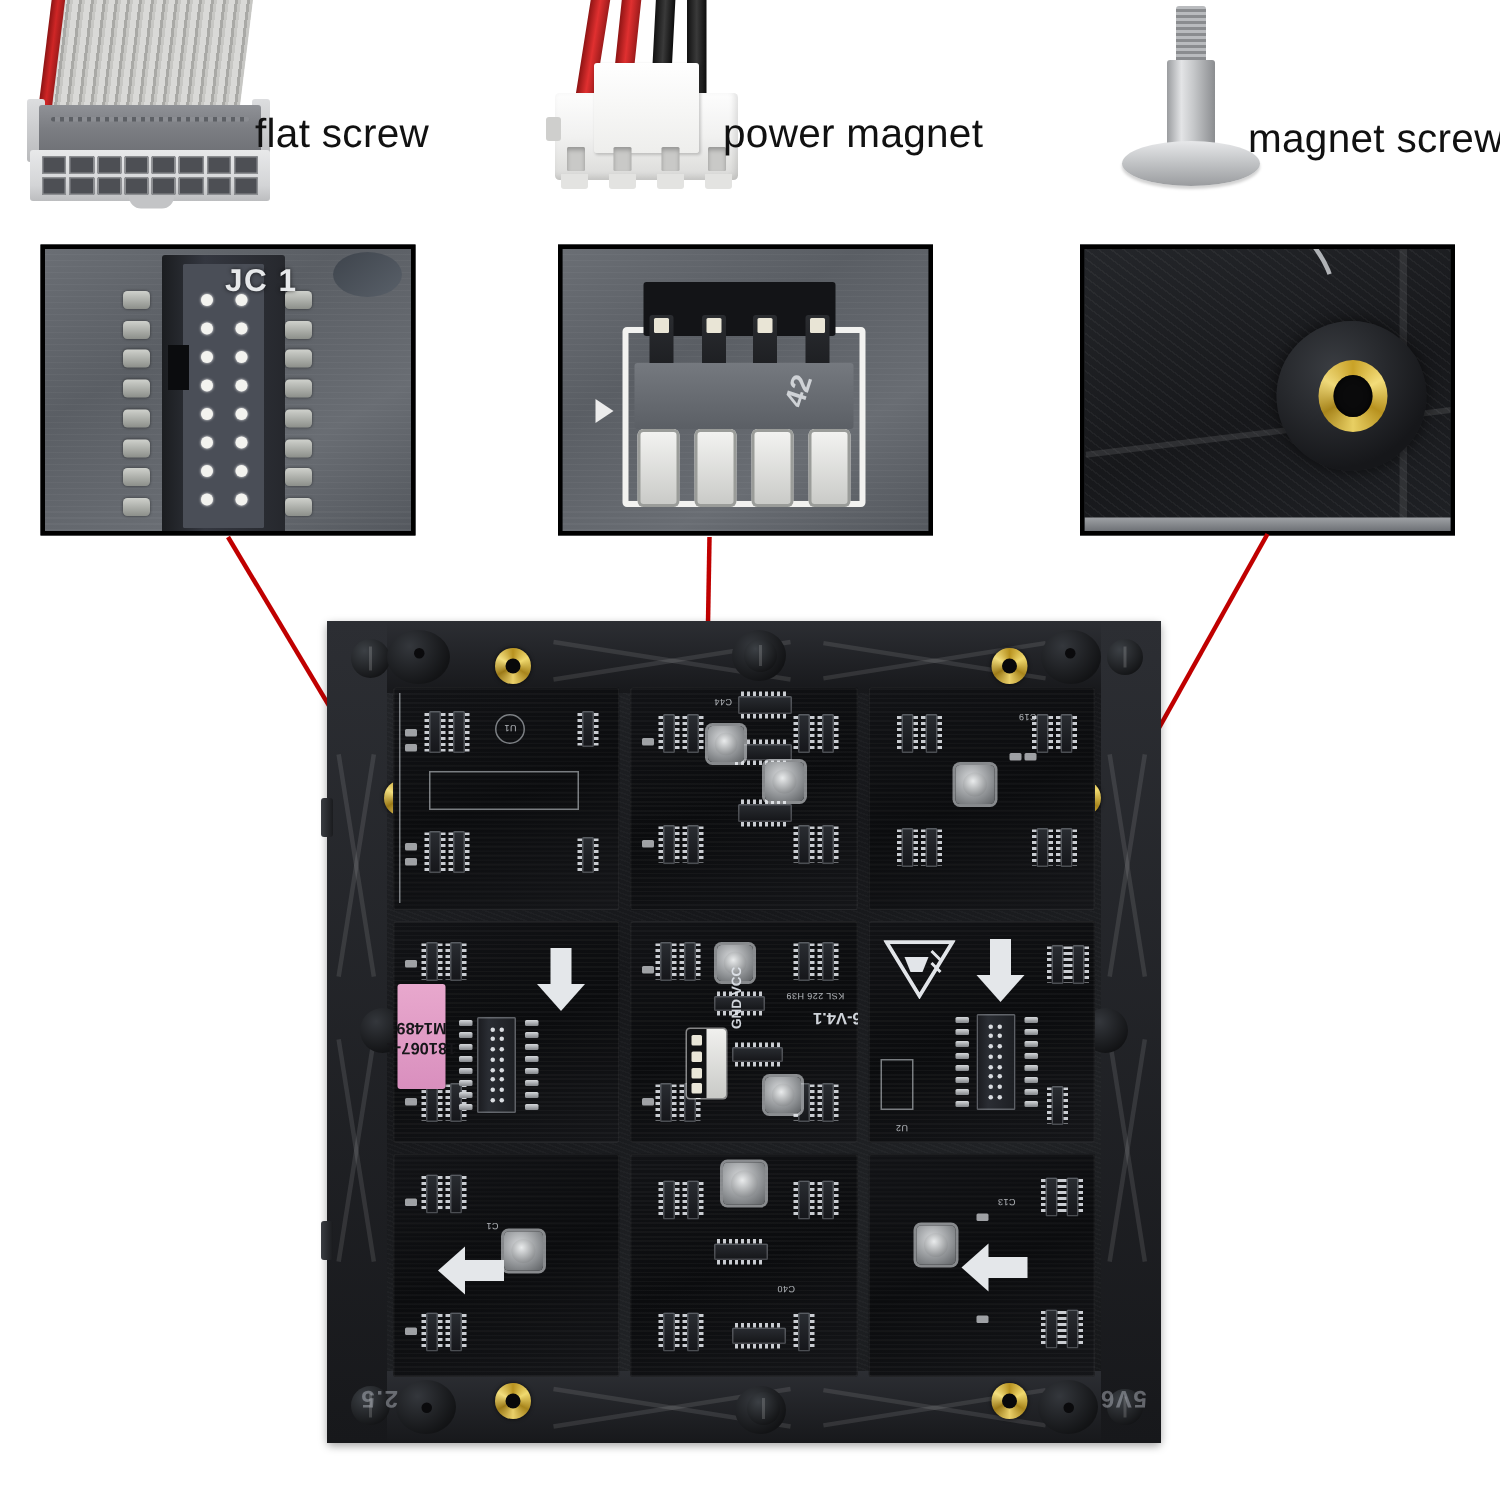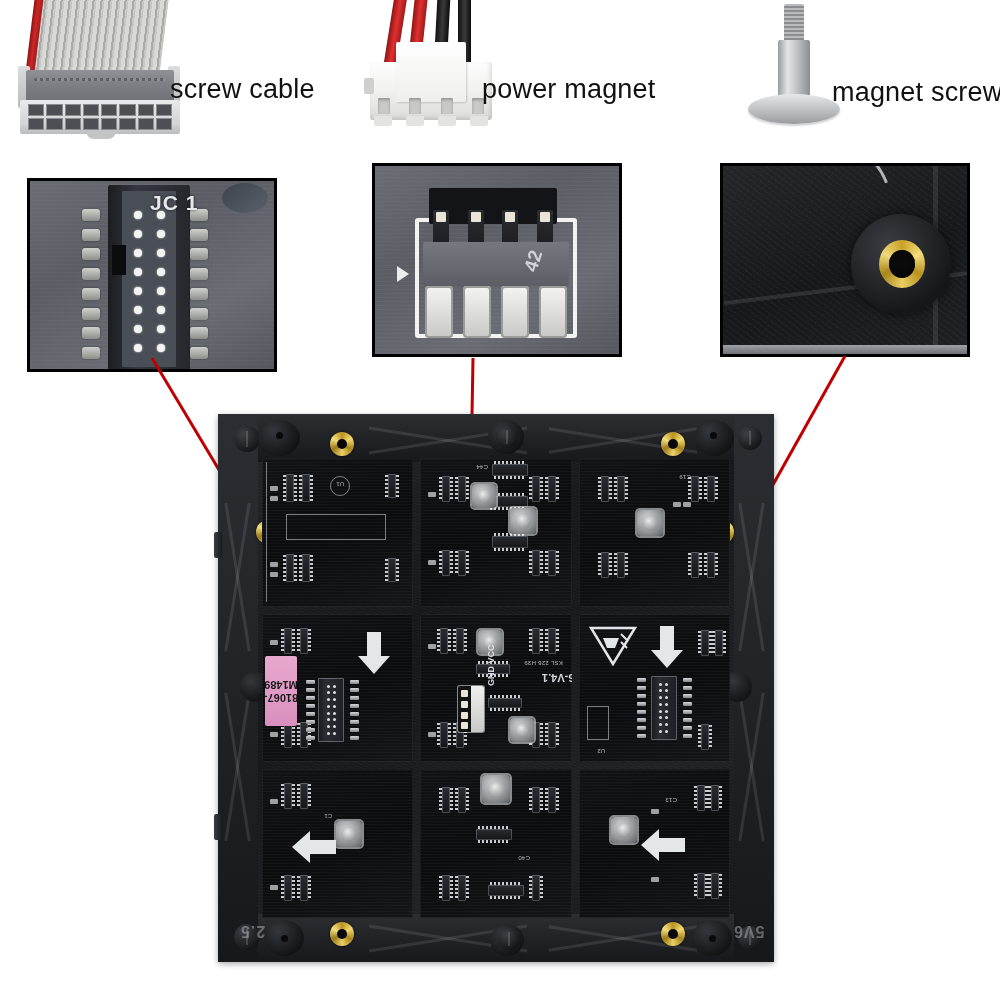--- a/index.html
+++ b/index.html
@@ -101,21 +101,21 @@
     position:absolute; left:8px; top:92px; width:92px; height:30px;
     background:linear-gradient(180deg,#e7e8ea 0%,#c4c6c8 45%,#9a9c9f 100%);
     border-radius:46px/15px;
     box-shadow:0 2px 2px rgba(0,0,0,.18);
   }
 
   
   .detail-box {
     position:absolute; border:3px solid #000; background:#2b2e33; overflow:hidden;
   }
-  #detail-box-jst  { left:27px;  top:178px; width:250px; height:194px; }
+  #detail-box-jst  { left:27px;  top:163px; width:250px; height:194px; }
   #detail-box-pwr  { left:372px; top:163px; width:250px; height:194px; }
   #detail-box-mag  { left:720px; top:163px; width:250px; height:194px; }
 
   .db-bg-pcb {
     position:absolute; inset:0;
     background:
       repeating-linear-gradient(0deg, rgba(255,255,255,.035) 0 1px, transparent 1px 4px),
       linear-gradient(150deg,#6a6e74 0%,#5a5e64 35%,#696d73 70%,#54585e 100%);
   }
   
@@ -323,21 +323,21 @@
         <i></i>
         <i></i>
         <i></i>
         <i></i>
         <i></i>
         <i></i>
         <i></i>
     </div>
     <div class="idc-bump"></div>
   </div>
-  <div class="part-label" style="left:170px; top:74px;">screw cable</div>
+  <div class="part-label" style="left:170px; top:74px;">flat screw</div>
 
   <div class="abs" id="power-cable-photo">
     <div class="pwr-wire" style="left:30px; top:-12px; height:92px; background:linear-gradient(90deg,#8f1414,#e03030,#9c1b1b); transform:skewX(-9deg);"></div>
     <div class="pwr-wire" style="left:52px; top:-12px; height:92px; background:linear-gradient(90deg,#8f1414,#e03030,#9c1b1b); transform:skewX(-6deg);"></div>
     <div class="pwr-wire" style="left:76px; top:-12px; height:92px; background:linear-gradient(90deg,#111,#3a3a3a,#0c0c0c); transform:skewX(-3deg);"></div>
     <div class="pwr-wire" style="left:98px; top:-12px; height:92px; background:linear-gradient(90deg,#111,#3a3a3a,#0c0c0c);"></div>
     <div class="pwr-body"></div>
     <div class="pwr-tab"></div>
     <div class="pwr-notch"></div>
     <div class="pwr-slots">

